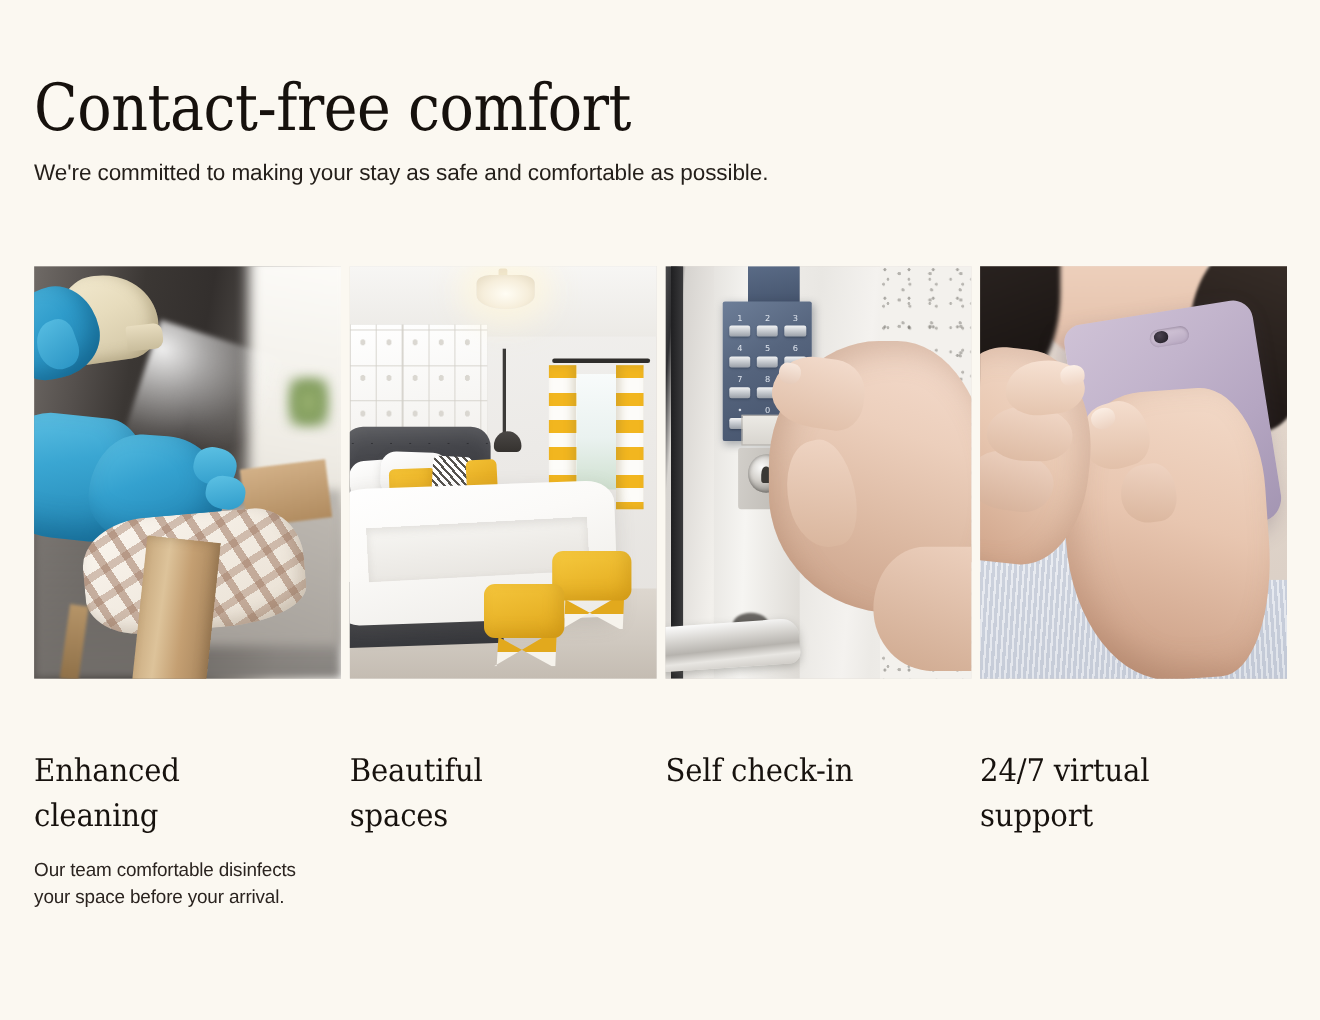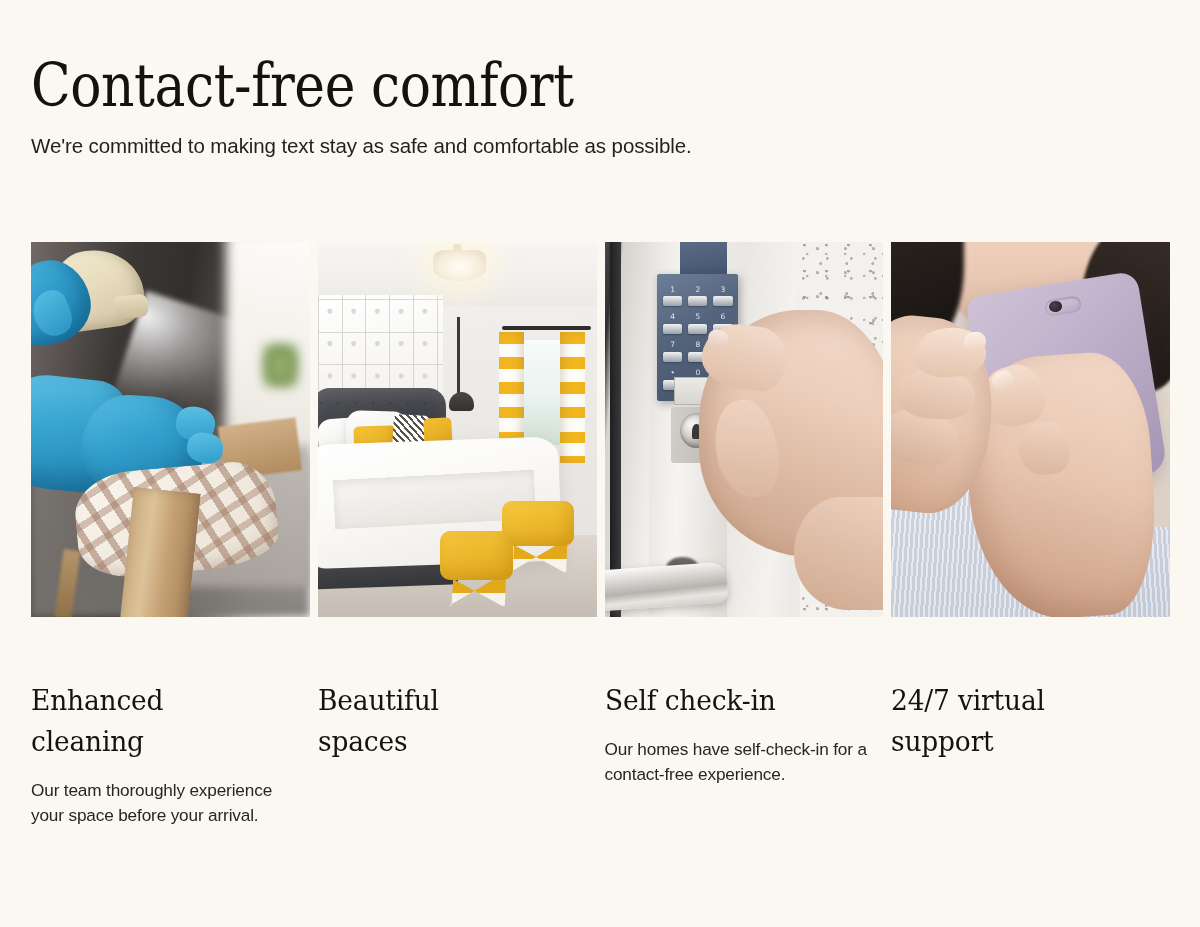--- a/index.html
+++ b/index.html
@@ -19,21 +19,21 @@
   }
 
   .page {
     position: relative;
     width: 1200px;
     height: 927px;
     background: #fbf8f1;
   }
 
   
-  .header { position: absolute; left: 31px; top: 54px; width: 1140px; }
+  .header { position: absolute; left: 31px; top: 66px; width: 1140px; }
 
   .page-title {
     font-family: "DejaVu Serif", "Liberation Serif", serif;
     font-size: 59px;
     line-height: 64px;
     font-weight: 400;
     letter-spacing: -0.5px;
     color: #16110d;
     white-space: nowrap;
     transform: scaleX(0.88);
@@ -613,21 +613,21 @@
     transform: rotate(8deg);
   }
 </style>
 </head>
 <body>
 
 <div class="page">
 
   <header class="header">
     <h1 class="page-title">Contact-free comfort</h1>
-    <p class="page-subtitle">We're committed to making text stay as safe and comfortable as possible.</p>
+    <p class="page-subtitle">We're committed to making your stay as safe and comfortable as possible.</p>
   </header>
 
   <div class="cards">
 
     <article class="card">
       <figure class="photo">
         <div class="photo-inner">
           <div class="p1-bg"></div>
           <div class="p1-window"></div>
           <div class="p1-plant"></div>
@@ -642,21 +642,21 @@
           <div class="p1-arm"></div>
           <div class="p1-glove-main"></div>
           <div class="p1-finger p1-f1"></div>
           <div class="p1-finger p1-f2"></div>
           <div class="p1-cloth"></div>
           <div class="p1-wood"></div>
           <div class="p1-leg"></div>
         </div>
       </figure>
       <h2 class="card-heading">Enhanced cleaning</h2>
-      <p class="card-body">Our team thoroughly experience your space before your arrival.</p>
+      <p class="card-body">Our team comfortable disinfects your space before your arrival.</p>
     </article>
 
     <article class="card">
       <figure class="photo">
         <div class="photo-inner">
           <div class="p2-wall"></div>
           <div class="p2-ceiling"></div>
           <div class="p2-panel"></div>
           <div class="p2-light-stem"></div>
           <div class="p2-light"></div>
@@ -755,21 +755,20 @@
           <div class="p3-handle-base"></div>
           <div class="p3-handle"></div>
           <div class="p3-hand"></div>
           <div class="p3-wrist"></div>
           <div class="p3-finger-idx"></div>
           <div class="p3-nail"></div>
           <div class="p3-thumb"></div>
         </div>
       </figure>
       <h2 class="card-heading">Self check-in</h2>
-      <p class="card-body">Our homes have self-check-in for a contact-free experience.</p>
     </article>
 
     <article class="card">
       <figure class="photo">
         <div class="photo-inner">
           <div class="p4-bg"></div>
           <div class="p4-neck"></div>
           <div class="p4-hair-l"></div>
           <div class="p4-hair-r"></div>
           <div class="p4-sweater"></div>

